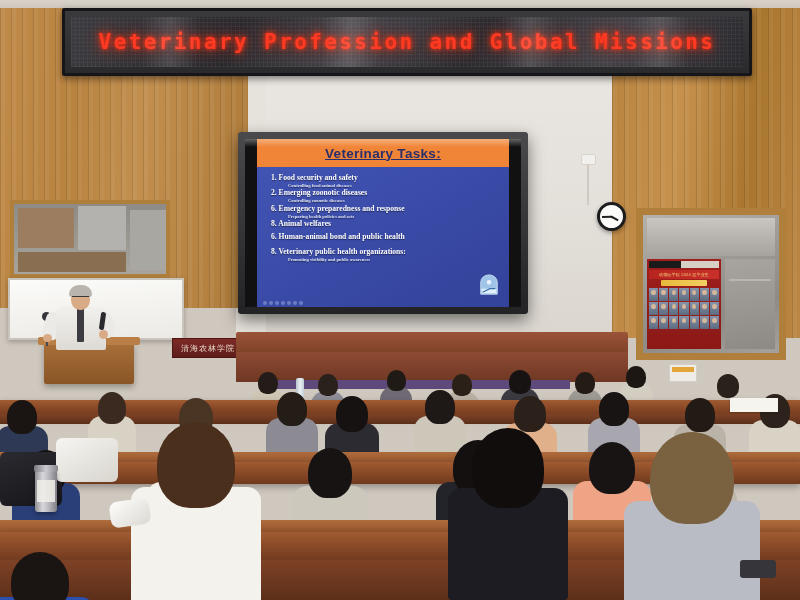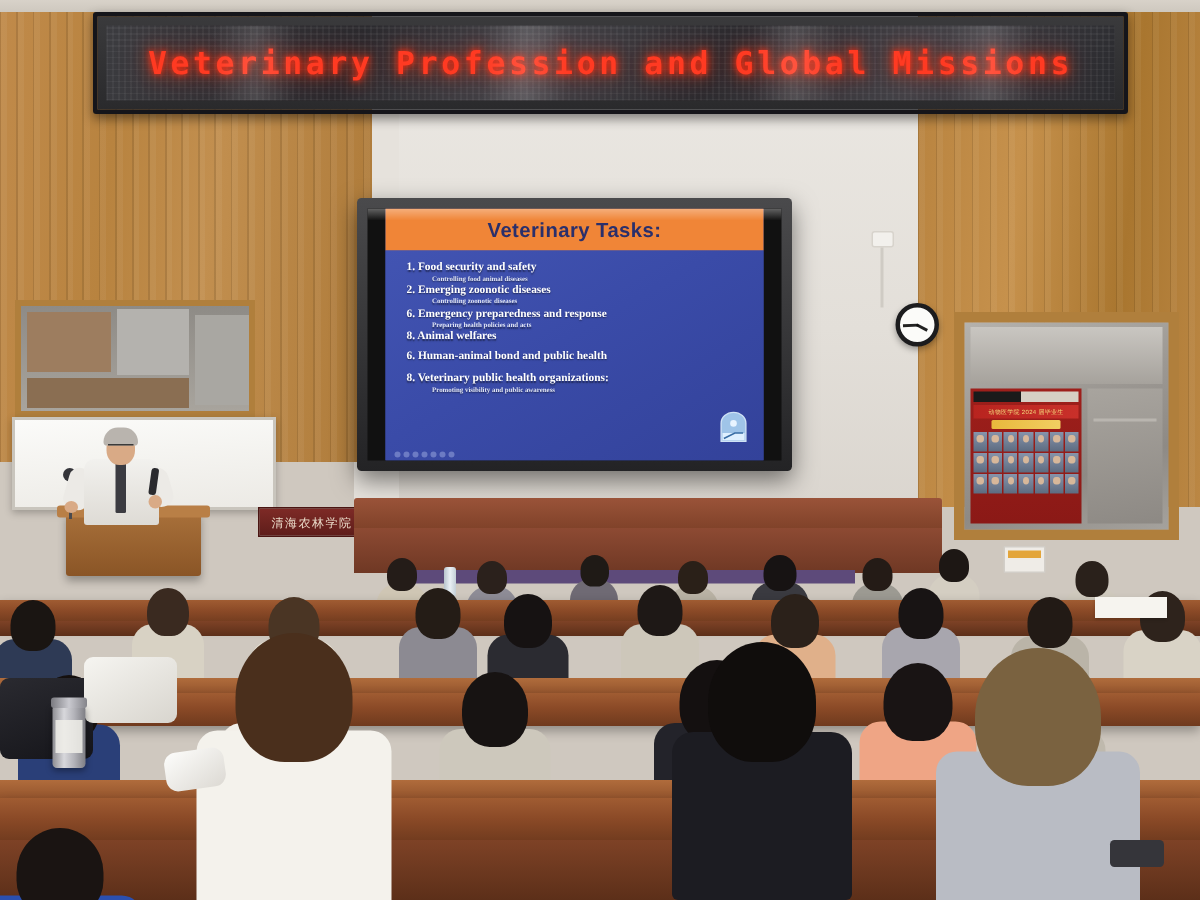--- a/index.html
+++ b/index.html
@@ -40,21 +40,21 @@
   .led-glare{position:absolute;top:0;bottom:0;width:58px;
     background:linear-gradient(90deg,rgba(255,255,255,0),rgba(255,255,255,.13),rgba(255,255,255,0));}
 
   
   .screen-frame{left:238px;top:132px;width:290px;height:182px;
     background:linear-gradient(180deg,#4a4a4c,#232325);
     border-radius:3px;box-shadow:0 6px 16px rgba(0,0,0,.5);padding:7px;box-sizing:border-box;}
   .screen-inner{position:relative;width:100%;height:100%;background:#111;overflow:hidden;}
   .slide{position:absolute;left:12px;top:0;right:12px;bottom:0;background:#3a4ba8;}
   .slide-head{height:28px;background:#f08537;display:flex;align-items:center;justify-content:center;}
-  .slide-title{font-size:13.5px;font-weight:600;color:#2a2f6b;letter-spacing:.3px;}
+  .slide-title{font-size:13.5px;font-weight:600;color:#2a2f6b;letter-spacing:.3px;text-decoration:underline;}
   .slide-body{position:relative;height:calc(100% - 28px);
     background:linear-gradient(150deg,#4254b2 0%,#3a4ba8 45%,#33429a 100%);
     padding:7px 0 0 14px;box-sizing:border-box;font-family:Liberation Serif, serif;}
   .bullet{color:#fff;font-size:7.6px;font-weight:bold;line-height:1.18;
     text-shadow:0 1px 1px rgba(0,0,0,.5);}
   .subbullet{color:#dfe4f5;font-size:4.6px;font-weight:bold;margin:0 0 1.5px 17px;
     text-shadow:0 1px 1px rgba(0,0,0,.5);}
   .gap{height:3.2px;}
   .slide-logo{position:absolute;right:9px;bottom:11px;width:22px;height:22px;}
   .slide-icons{position:absolute;left:6px;bottom:2px;display:flex;gap:2px;}

